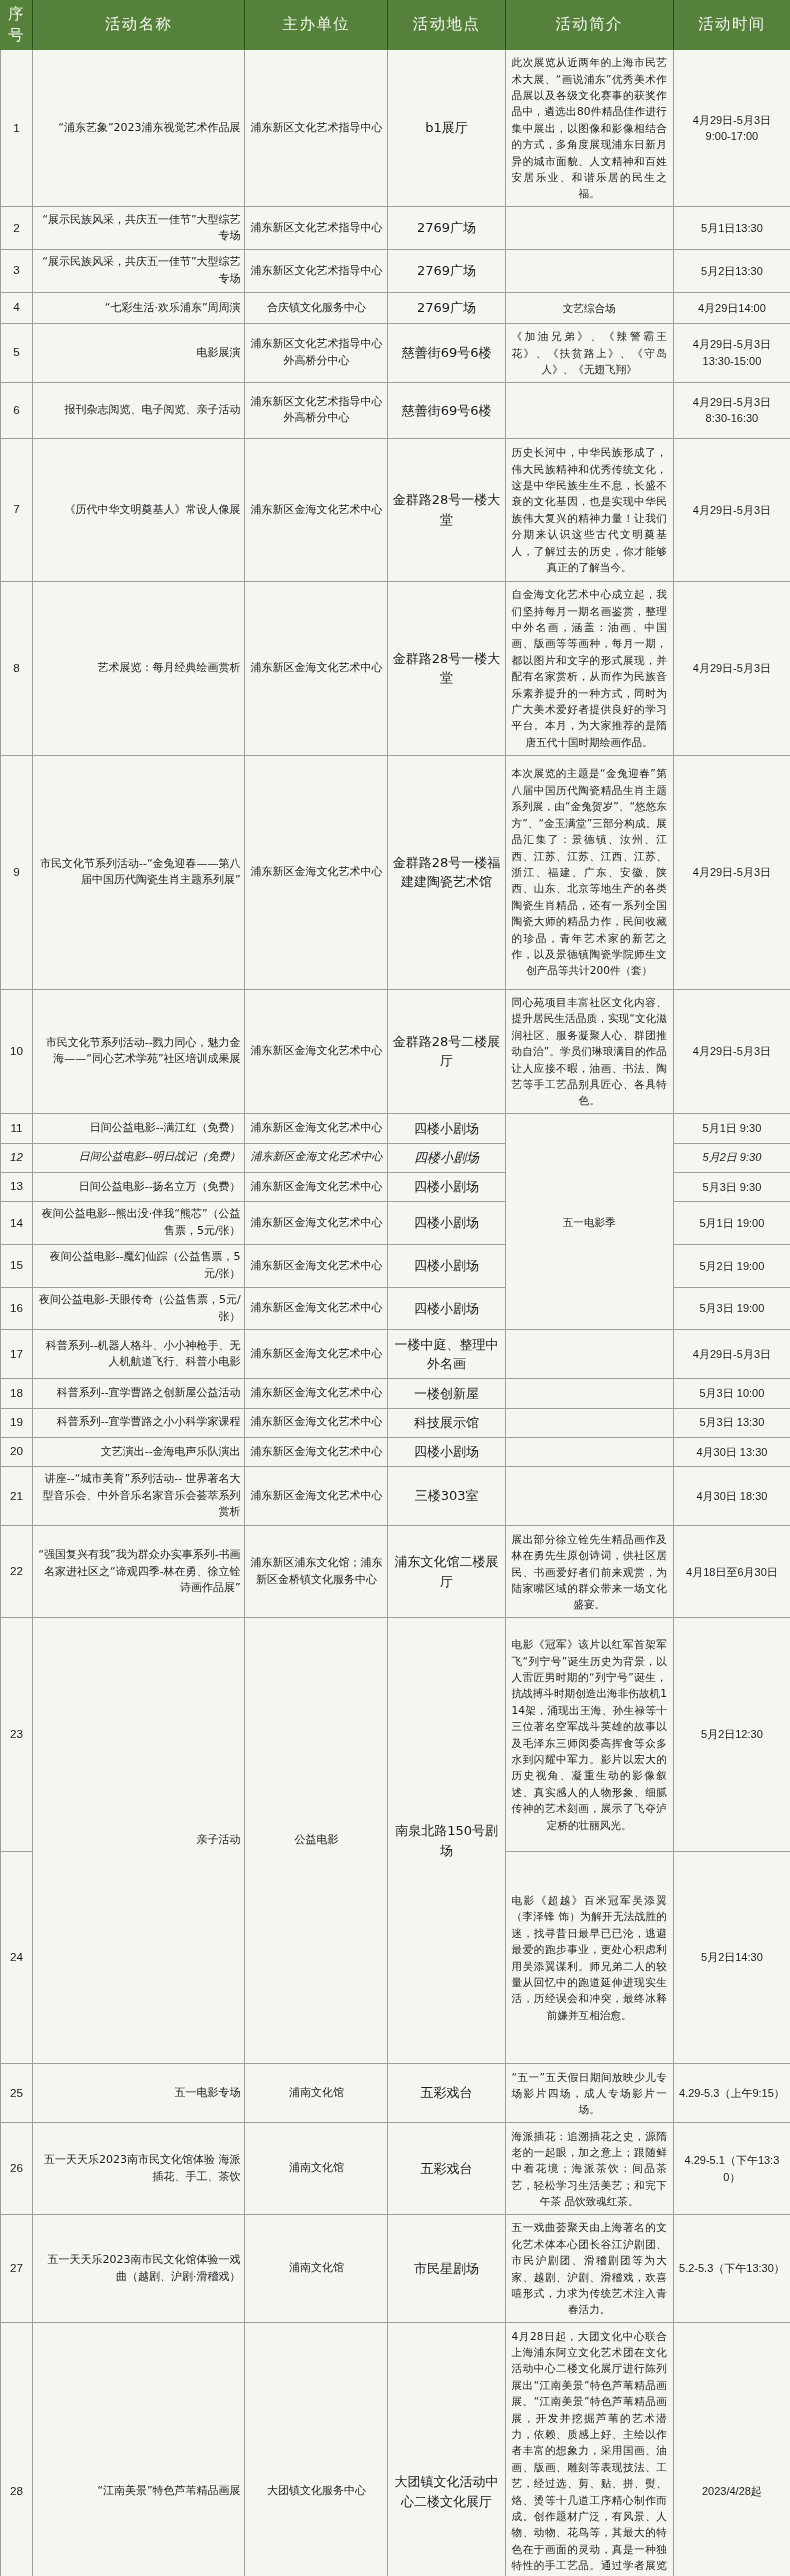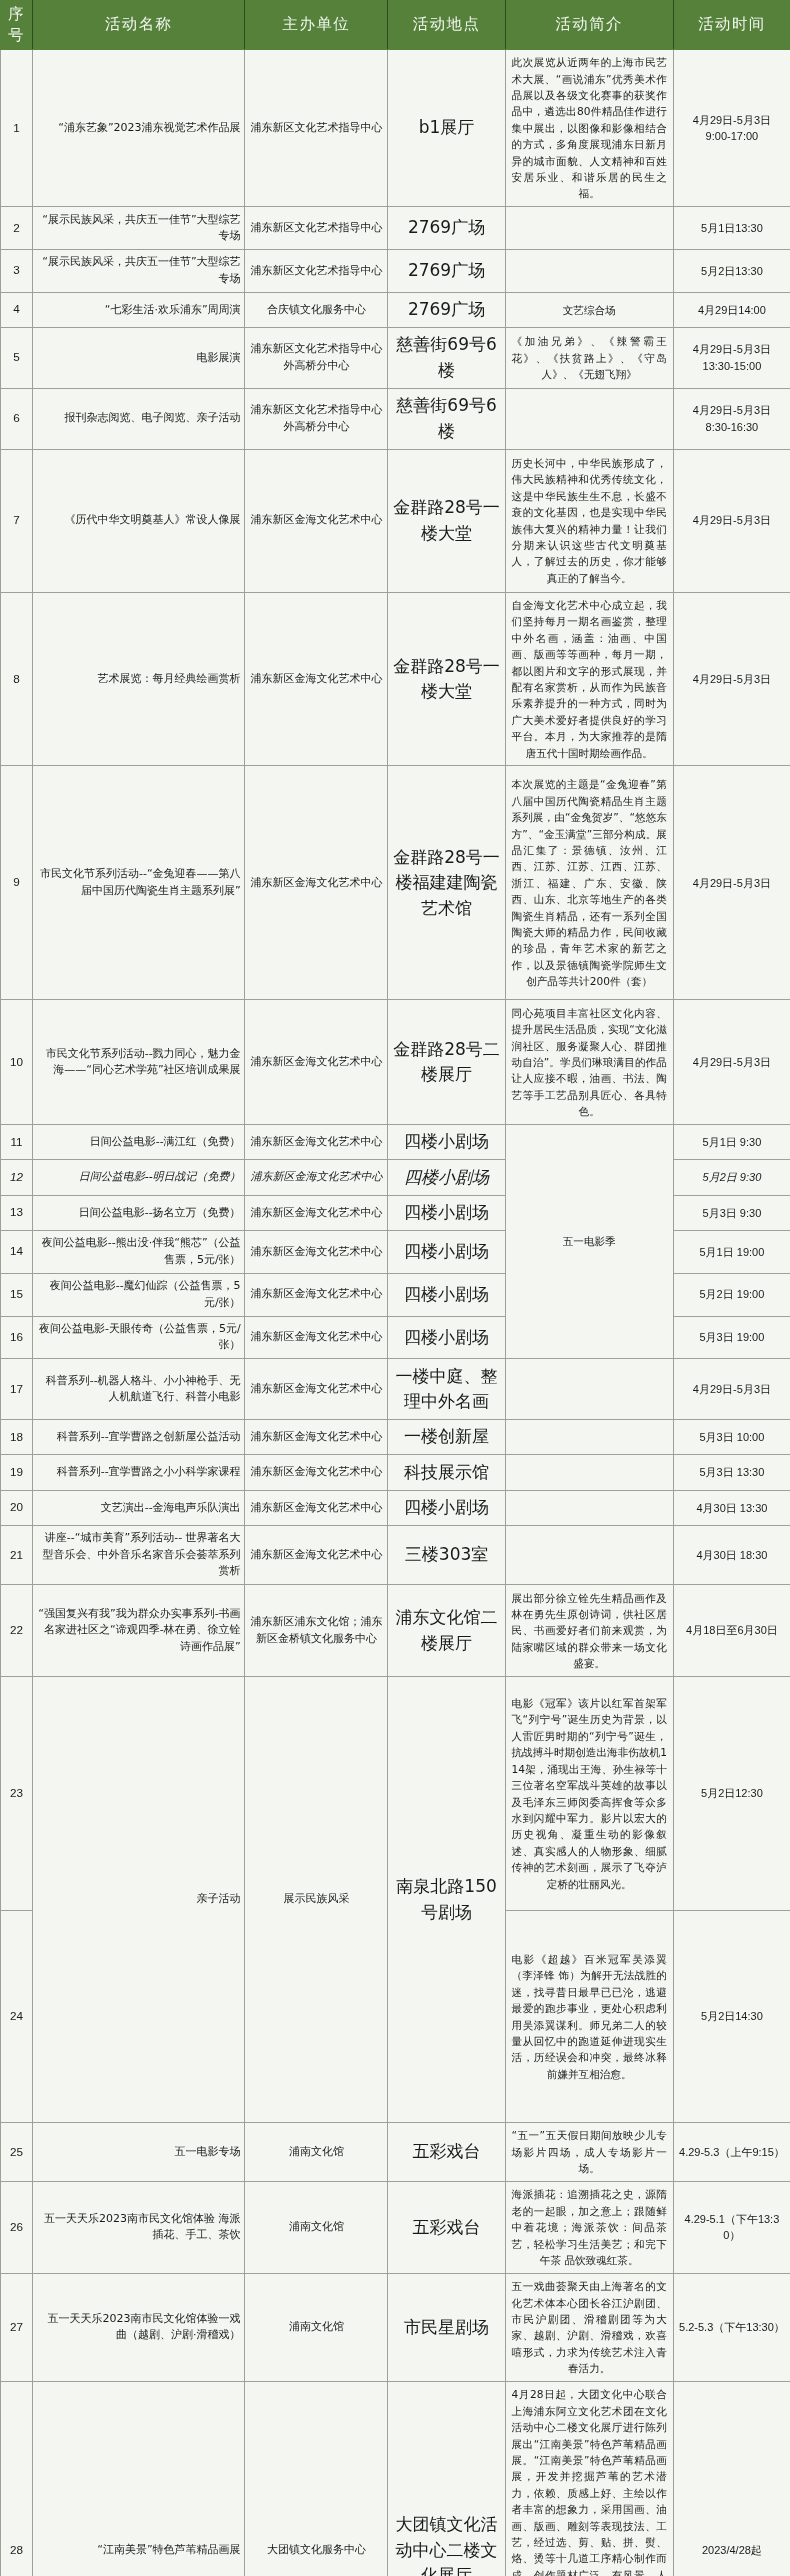--- a/index.html
+++ b/index.html
@@ -66,21 +66,21 @@
   td.name {
     font-size: 11px;
     line-height: 1.5;
     text-align: right;
   }
   td.org {
     font-size: 11px;
     line-height: 1.5;
   }
   td.place {
-    font-size: 17px;
+    font-size: 13px;
     line-height: 1.5;
   }
   td.desc {
     font-size: 10.6px;
     line-height: 1.55;
     text-align: justify;
     text-align-last: center;
     padding-left: 5.9px;
     padding-right: 5.9px;
   }
@@ -282,21 +282,21 @@
           <td class="idx">22</td>
           <td class="name">“强国复兴有我”我为群众办实事系列-书画名家进社区之“谛观四季-林在勇、徐立铨诗画作品展”</td>
           <td class="org">浦东新区浦东文化馆；浦东新区金桥镇文化服务中心</td>
           <td class="place">浦东文化馆二楼展厅</td>
           <td class="desc">展出部分徐立铨先生精品画作及林在勇先生原创诗词，供社区居民、书画爱好者们前来观赏，为陆家嘴区域的群众带来一场文化盛宴。</td>
           <td class="time">4月18日至6月30日</td>
         </tr>
         <tr style="height: 234px;">
           <td class="idx">23</td>
           <td class="name" rowspan="2">亲子活动</td>
-          <td class="org" rowspan="2">展示民族风采</td>
+          <td class="org" rowspan="2">公益电影</td>
           <td class="place" rowspan="2">南泉北路150号剧场</td>
           <td class="desc">电影《冠军》该片以红军首架军飞“列宁号”诞生历史为背景，以人雷匠男时期的“列宁号”诞生，抗战搏斗时期创造出海非伤故机114架，涌现出王海、孙生禄等十三位著名空军战斗英雄的故事以及毛泽东三师闵委高挥食等众多水到闪耀中军力。影片以宏大的历史视角、凝重生动的影像叙述、真实感人的人物形象、细腻传神的艺术刻画，展示了飞夺泸定桥的壮丽风光。</td>
           <td class="time">5月2日12:30</td>
         </tr>
         <tr style="height: 212px;">
           <td class="idx">24</td>
           <td class="desc">电影《超越》百米冠军吴添翼（李泽锋 饰）为解开无法战胜的迷，找寻昔日最早已已沦，逃避最爱的跑步事业，更处心积虑利用吴添翼谋利。师兄弟二人的较量从回忆中的跑道延伸进现实生活，历经误会和冲突，最终冰释前嫌并互相治愈。</td>
           <td class="time">5月2日14:30</td>
         </tr>
         <tr style="height: 59px;">

